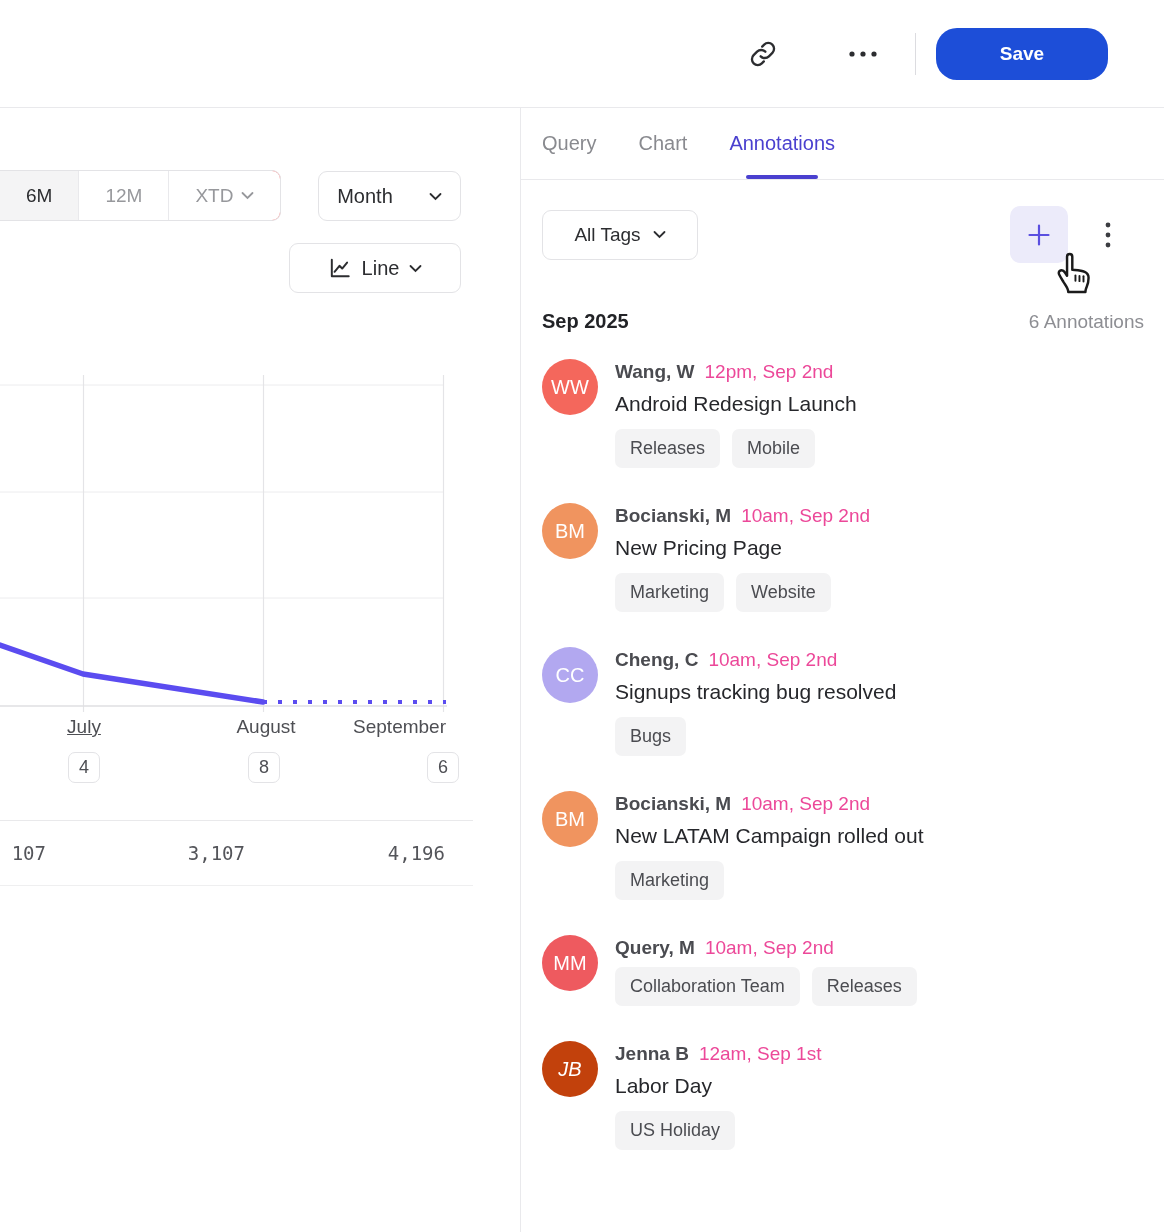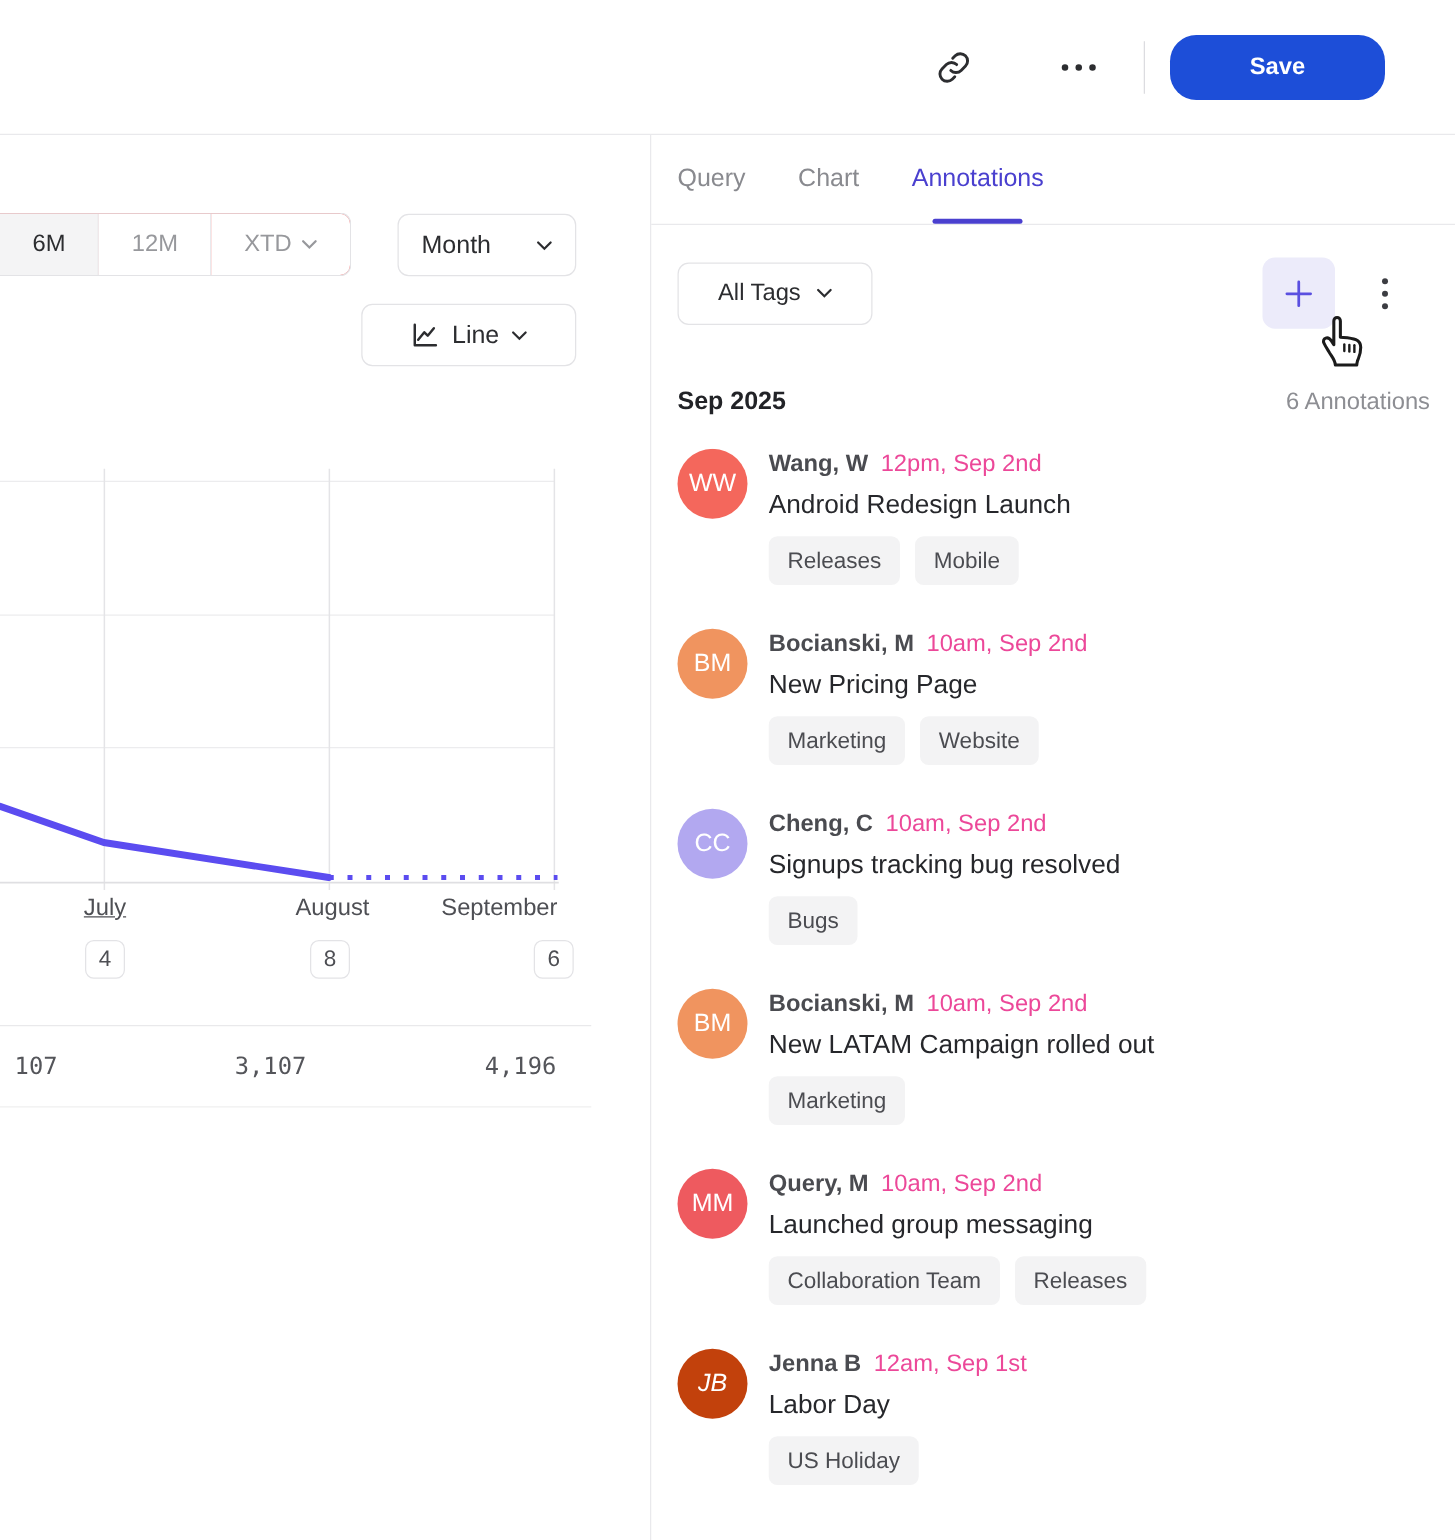--- a/index.html
+++ b/index.html
@@ -285,21 +285,20 @@
           </div>
         </div>
 
         <div class="annot-item">
           <div class="avatar" style="background: rgb(238, 90, 95);">MM</div>
           <div class="annot-body">
             <div class="annot-meta">
               <span class="annot-name">Query, M</span>
               <span class="annot-time">10am, Sep 2nd</span>
             </div>
-            <div class="annot-title">Launched group messaging</div>
             <div class="annot-tags">
               <span class="tag-pill">Collaboration Team</span>
               <span class="tag-pill">Releases</span>
             </div>
           </div>
         </div>
 
         <div class="annot-item">
           <div class="avatar" style="background: #c2410c; font-style: italic;">JB</div>
           <div class="annot-body">

